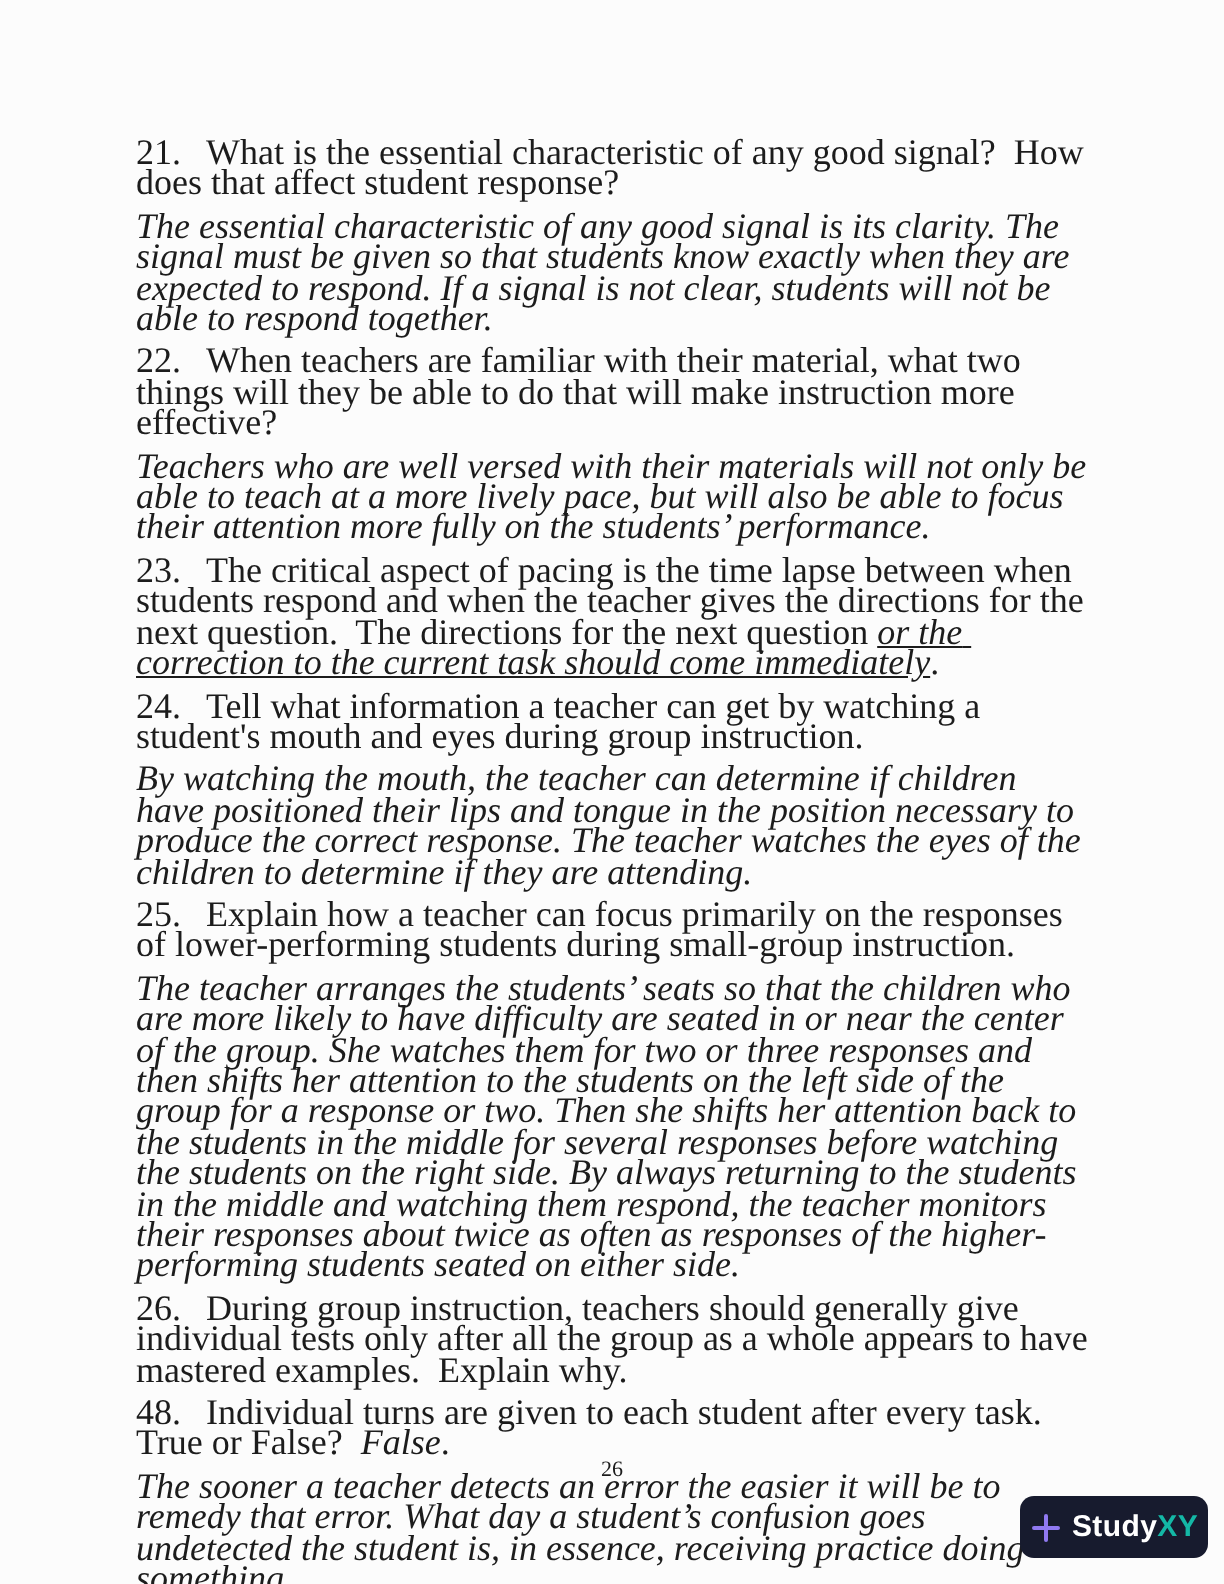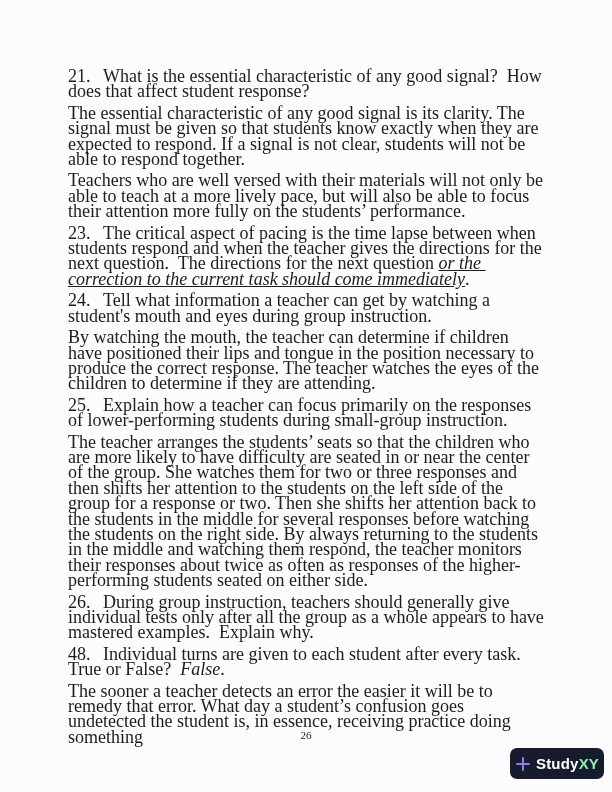--- a/index.html
+++ b/index.html
@@ -14,21 +14,21 @@
   .content {
     position: absolute;
     left: 68px; top: 69px;
     width: 476px;
     font-size: 18px;
     line-height: 15.4px;
     text-align: left;
   }
   .content p { margin: 0 0 6px 0; white-space: pre-wrap; }
   .qnum { display: inline-block; width: 35px; font-style: normal; }
-  .answer { }
+  .answer { font-style: italic; }
   .seg-it { font-style: italic; }
   .seg-itu { font-style: italic; text-decoration: underline; }
   .page-number {
     position: absolute;
     top: 729px; left: 0;
     width: 612px;
     text-align: center;
     font-size: 11px;
     color: #1c1c1c;
   }
@@ -44,30 +44,31 @@
     gap: 5px;
     font-family: "Liberation Sans", sans-serif;
   }
   .plus-wrap { display: flex; align-items: center; }
   .brand-text {
     font-weight: bold;
     font-size: 15px;
     color: #ffffff;
     letter-spacing: 0.2px;
   }
-  .brand-text .accent { color: #86efac; }
+  .brand-text .accent { color: #14b8a6; }
 </style>
 </head>
 <body>
 
 <div class="page">
 
   <main class="content">
       <p class="question"><span class="qnum">21.</span><span>What is the essential characteristic of any good signal?  How does that affect student response?</span></p>
       <p class="answer">The essential characteristic of any good signal is its clarity. The signal must be given so that students know exactly when they are expected to respond. If a signal is not clear, students will not be able to respond together.</p>
+      <p class="question"><span class="qnum">22.</span><span>When teachers are familiar with their material, what two things will they be able to do that will make instruction more effective?</span></p>
       <p class="answer">Teachers who are well versed with their materials will not only be able to teach at a more lively pace, but will also be able to focus their attention more fully on the students’ performance.</p>
       <p class="question"><span class="qnum">23.</span><span>The critical aspect of pacing is the time lapse between when students respond and when the teacher gives the directions for the next question.  The directions for the next question </span><span class="seg-itu">or the correction to the current task should come immediately</span><span>.</span></p>
       <p class="question"><span class="qnum">24.</span><span>Tell what information a teacher can get by watching a student's mouth and eyes during group instruction.</span></p>
       <p class="answer">By watching the mouth, the teacher can determine if children have positioned their lips and tongue in the position necessary to produce the correct response. The teacher watches the eyes of the children to determine if they are attending.</p>
       <p class="question"><span class="qnum">25.</span><span>Explain how a teacher can focus primarily on the responses of lower-performing students during small-group instruction.</span></p>
       <p class="answer">The teacher arranges the students’ seats so that the children who are more likely to have difficulty are seated in or near the center of the group. She watches them for two or three responses and then shifts her attention to the students on the left side of the group for a response or two. Then she shifts her attention back to the students in the middle for several responses before watching the students on the right side. By always returning to the students in the middle and watching them respond, the teacher monitors their responses about twice as often as responses of the higher-performing students seated on either side.</p>
       <p class="question"><span class="qnum">26.</span><span>During group instruction, teachers should generally give individual tests only after all the group as a whole appears to have mastered examples.  Explain why.</span></p>
       <p class="question"><span class="qnum">48.</span><span>Individual turns are given to each student after every task.  True or False?  </span><span class="seg-it">False</span><span>.</span></p>
       <p class="answer">The sooner a teacher detects an error the easier it will be to remedy that error. What day a student’s confusion goes undetected the student is, in essence, receiving practice doing something</p>
     </main>

